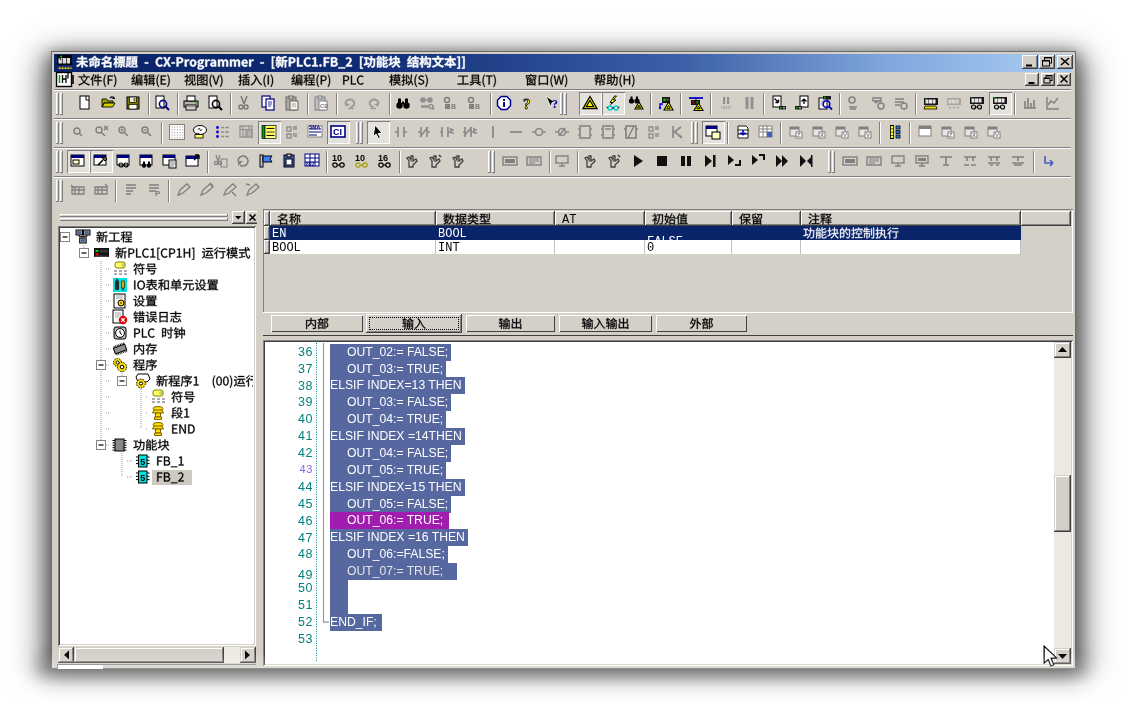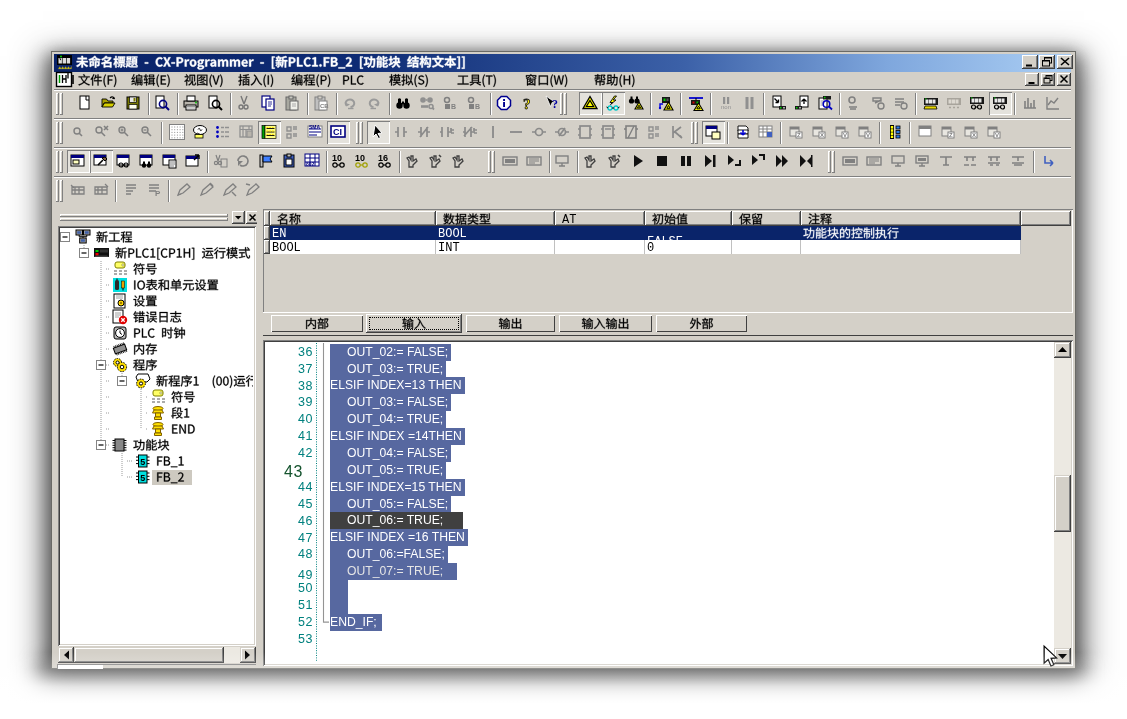--- a/index.html
+++ b/index.html
@@ -780,28 +780,28 @@
     <div class="a" style="left:284px;top:378.6px;width:29px;text-align:right;font-size:12.5px;color:#00807e;letter-spacing:0.6px">38</div>
     <div class="a" style="left:330px;top:377.4px;height:17.1px;white-space:pre;font-size:12.2px;line-height:17.1px"><span style="background:#5768a0;color:#fff;display:inline-block;height:17.1px;padding-right:3px">ELSIF INDEX=13 THEN</span></div>
     <div class="a" style="left:284px;top:395.4px;width:29px;text-align:right;font-size:12.5px;color:#00807e;letter-spacing:0.6px">39</div>
     <div class="a" style="left:330px;top:394.2px;height:17.1px;white-space:pre;font-size:12.2px;line-height:17.1px"><span style="background:#5768a0;color:#fff;display:inline-block;height:17.1px;padding-right:3px">     OUT_03:= FALSE;</span></div>
     <div class="a" style="left:284px;top:412.3px;width:29px;text-align:right;font-size:12.5px;color:#00807e;letter-spacing:0.6px">40</div>
     <div class="a" style="left:330px;top:411.1px;height:17.1px;white-space:pre;font-size:12.2px;line-height:17.1px"><span style="background:#5768a0;color:#fff;display:inline-block;height:17.1px;padding-right:3px">     OUT_04:= TRUE;</span></div>
     <div class="a" style="left:284px;top:429.2px;width:29px;text-align:right;font-size:12.5px;color:#00807e;letter-spacing:0.6px">41</div>
     <div class="a" style="left:330px;top:428.0px;height:17.1px;white-space:pre;font-size:12.2px;line-height:17.1px"><span style="background:#5768a0;color:#fff;display:inline-block;height:17.1px;padding-right:3px">ELSIF INDEX =14THEN</span></div>
     <div class="a" style="left:284px;top:446.1px;width:29px;text-align:right;font-size:12.5px;color:#00807e;letter-spacing:0.6px">42</div>
     <div class="a" style="left:330px;top:444.9px;height:17.1px;white-space:pre;font-size:12.2px;line-height:17.1px"><span style="background:#5768a0;color:#fff;display:inline-block;height:17.1px;padding-right:3px">     OUT_04:= FALSE;</span></div>
-    <div class="a" style="left:284px;top:463.0px;width:29px;text-align:left;font-size:16px;color:#14532d;letter-spacing:0.6px">43</div>
+    <div class="a" style="left:284px;top:463.0px;width:29px;text-align:right;font-size:11px;color:#8b5cf6;letter-spacing:0.6px">43</div>
     <div class="a" style="left:330px;top:461.8px;height:17.1px;white-space:pre;font-size:12.2px;line-height:17.1px"><span style="background:#5768a0;color:#fff;display:inline-block;height:17.1px;padding-right:3px">     OUT_05:= TRUE;</span></div>
     <div class="a" style="left:284px;top:479.8px;width:29px;text-align:right;font-size:12.5px;color:#00807e;letter-spacing:0.6px">44</div>
     <div class="a" style="left:330px;top:478.6px;height:17.1px;white-space:pre;font-size:12.2px;line-height:17.1px"><span style="background:#5768a0;color:#fff;display:inline-block;height:17.1px;padding-right:3px">ELSIF INDEX=15 THEN</span></div>
     <div class="a" style="left:284px;top:496.7px;width:29px;text-align:right;font-size:12.5px;color:#00807e;letter-spacing:0.6px">45</div>
     <div class="a" style="left:330px;top:495.5px;height:17.1px;white-space:pre;font-size:12.2px;line-height:17.1px"><span style="background:#5768a0;color:#fff;display:inline-block;height:17.1px;padding-right:3px">     OUT_05:= FALSE;</span></div>
     <div class="a" style="left:284px;top:513.6px;width:29px;text-align:right;font-size:12.5px;color:#00807e;letter-spacing:0.6px">46</div>
-    <div class="a" style="left:330px;top:512.4px;height:17.1px;white-space:pre;font-size:12.2px;line-height:17.1px"><span style="background:#404040;color:#fff;display:inline-block;height:17.1px;padding-right:20px">     OUT_06:= TRUE;</span></div>
+    <div class="a" style="left:330px;top:512.4px;height:17.1px;white-space:pre;font-size:12.2px;line-height:17.1px"><span style="background:#a21caf;color:#fff;display:inline-block;height:17.1px;padding-right:6px">     OUT_06:= TRUE;</span></div>
     <div class="a" style="left:284px;top:530.5px;width:29px;text-align:right;font-size:12.5px;color:#00807e;letter-spacing:0.6px">47</div>
     <div class="a" style="left:330px;top:529.3px;height:17.1px;white-space:pre;font-size:12.2px;line-height:17.1px"><span style="background:#5768a0;color:#fff;display:inline-block;height:17.1px;padding-right:3px">ELSIF INDEX =16 THEN</span></div>
     <div class="a" style="left:284px;top:547.4px;width:29px;text-align:right;font-size:12.5px;color:#00807e;letter-spacing:0.6px">48</div>
     <div class="a" style="left:330px;top:546.2px;height:17.1px;white-space:pre;font-size:12.2px;line-height:17.1px"><span style="background:#5768a0;color:#fff;display:inline-block;height:17.1px;padding-right:3px">     OUT_06:=FALSE;</span></div>
     <div class="a" style="left:284px;top:568px;width:29px;text-align:right;font-size:12.5px;color:#00807e;letter-spacing:0.6px">49</div>
     <div class="a" style="left:330px;top:563.0px;height:17.1px;white-space:pre;font-size:12.2px;line-height:17.1px"><span style="background:#5768a0;color:#e5e5e5;display:inline-block;height:17.1px;padding-right:14px">     OUT_07:= TRUE;</span></div>
     <div class="a" style="left:284px;top:581.1px;width:29px;text-align:right;font-size:12.5px;color:#00807e;letter-spacing:0.6px">50</div>
     <div class="a" style="left:330px;top:579.9px;width:18px;height:17.1px;background:#5768a0"></div>
     <div class="a" style="left:284px;top:598.0px;width:29px;text-align:right;font-size:12.5px;color:#00807e;letter-spacing:0.6px">51</div>
     <div class="a" style="left:330px;top:596.8px;width:18px;height:17.1px;background:#5768a0"></div>

